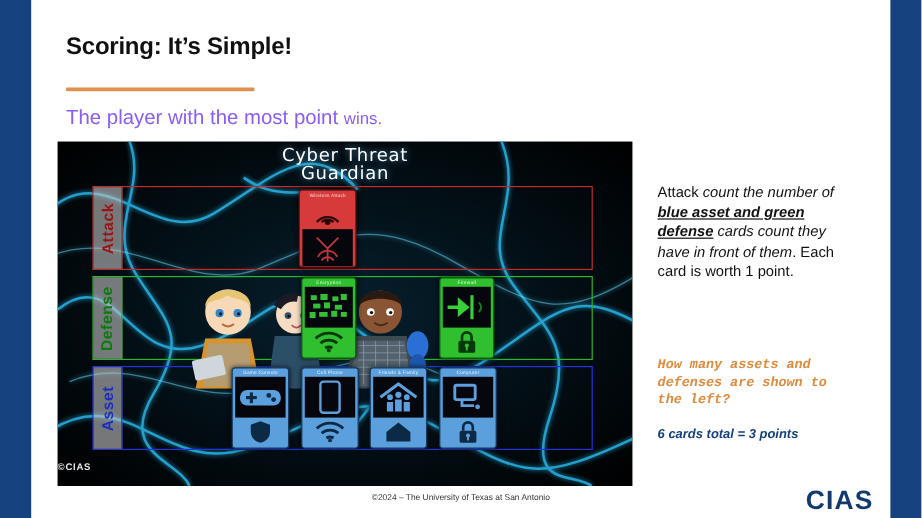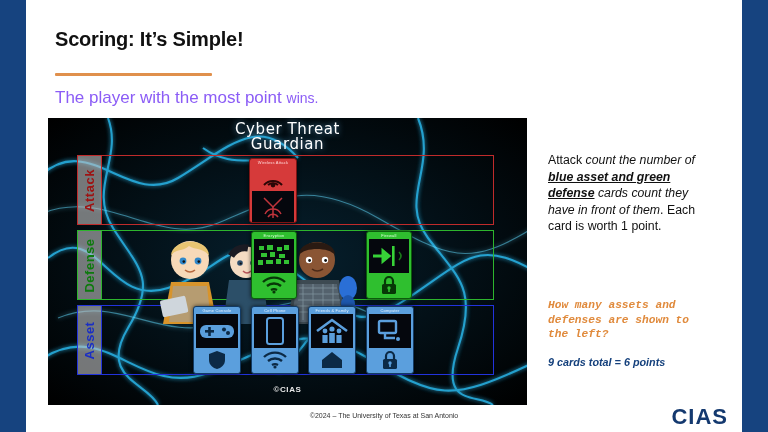--- a/index.html
+++ b/index.html
@@ -106,21 +106,21 @@
   .c-def2    {left:318px;top:113px;width:44px;height:66px;}
   .c-as1     {left:145px;top:188px;width:46px;height:66px;}
   .c-as2     {left:203px;top:188px;width:46px;height:66px;}
   .c-as3     {left:260px;top:188px;width:46px;height:66px;}
   .c-as4     {left:318px;top:188px;width:46px;height:66px;}
 
   
   .chars{position:absolute;left:95px;top:108px;width:260px;height:98px;z-index:5;}
 
   .watermark{
-    position:absolute;left:0;right:0;bottom:11px;text-align:center;
+    position:absolute;left:0;right:0;bottom:11px;
     color:#e8e8e8;font-size:8px;font-weight:bold;letter-spacing:.6px;
     z-index:6;
   }
 
   
   .rtext{
     position:absolute;left:548px;top:152px;width:155px;
     font-size:12.3px;line-height:16.6px;color:#111;
   }
   .rtext em{}
@@ -421,19 +421,19 @@
     <div class="watermark">©CIAS</div>
   </div>
 
   <div class="rtext">
     <span>Attack </span><em>count the number of </em><span class="ul">blue asset and green defense</span><em> cards count they have in front of them</em><span>. Each card is worth 1 point.</span>
   </div>
 
   <div class="question">How many assets and defenses are shown to the left?</div>
 
   <div class="answer">
-    <div>9 cards total = 6 points</div>
+    <div>6 cards total = 3 points</div>
   </div>
 
   <div class="copyright">©2024 – The University of Texas at San Antonio</div>
   <div class="cias-logo">CIAS</div>
 
 </div>
 
 </body></html>

